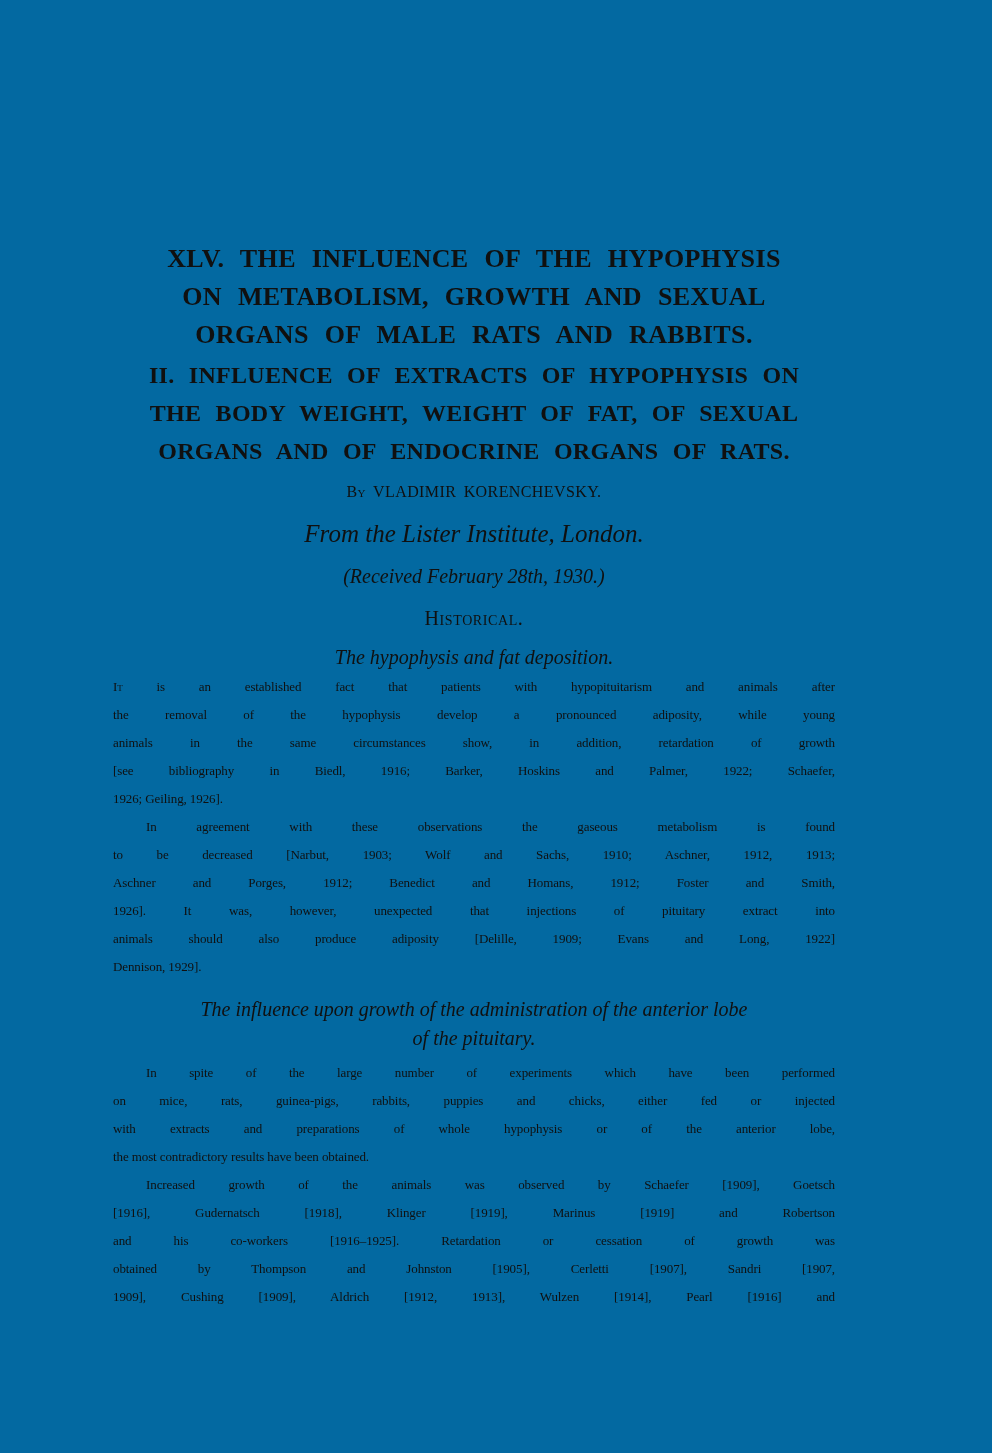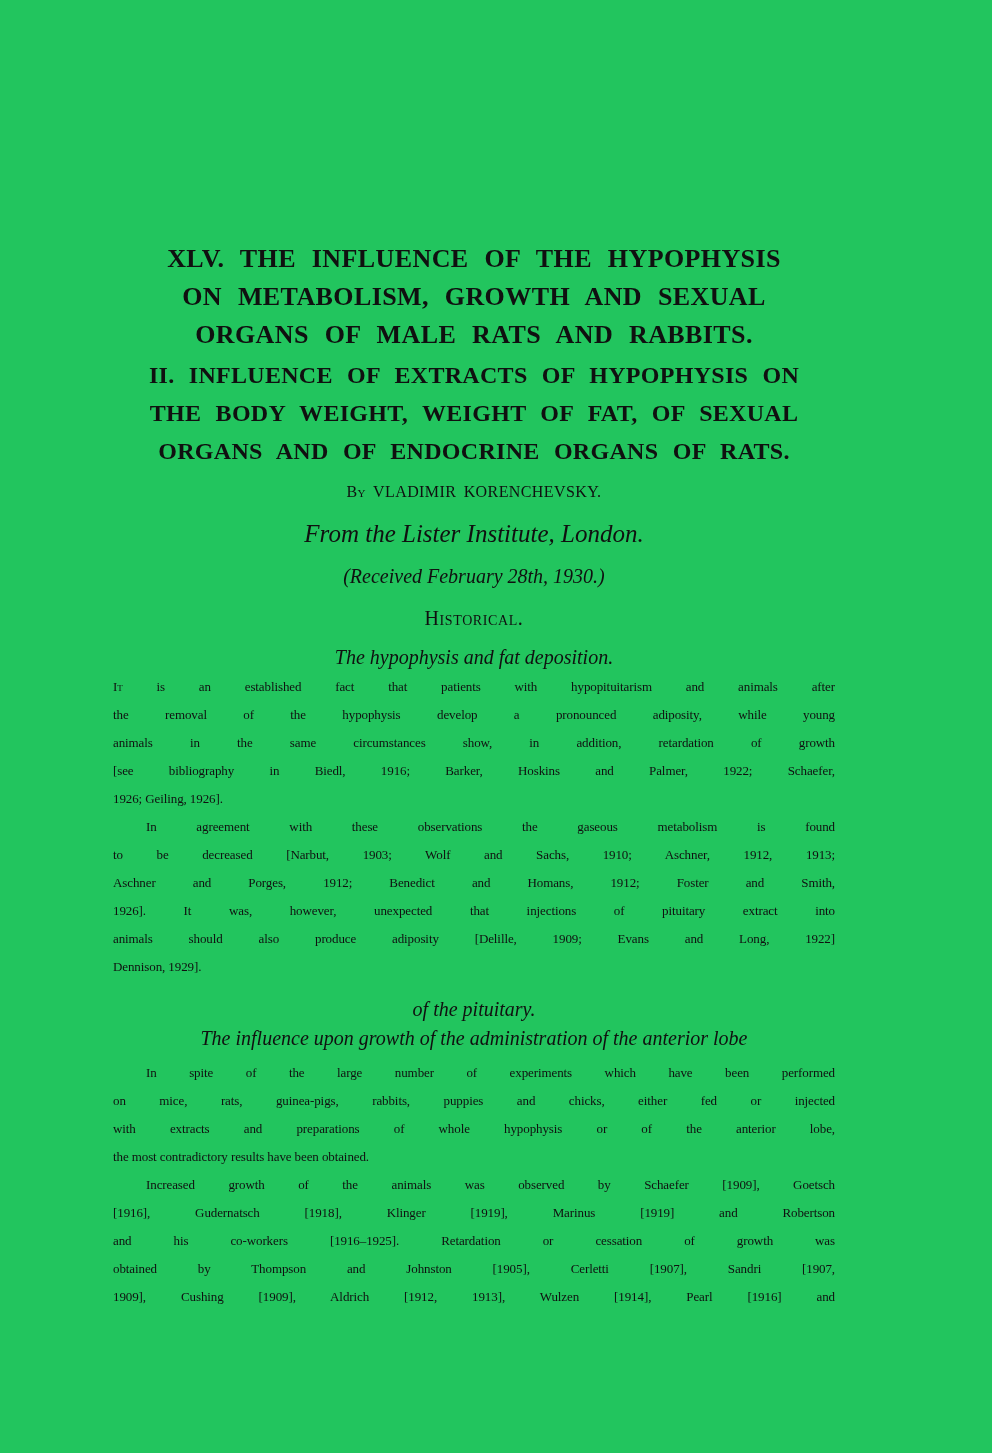--- a/index.html
+++ b/index.html
@@ -1,19 +1,19 @@
 <!DOCTYPE html>
 <html><head>
 <meta charset="utf-8">
 <style>
   html,body{margin:0;padding:0;background:#e8e8e8;}
   .page{
     position:relative;
     width:992px;height:1453px;
-    background:#22c55e;
+    background:#0369a1;
     color:#101010;
     font-family:"Liberation Serif","DejaVu Serif",serif;
     overflow:hidden;
     margin:0 auto;
   }
   .col{position:absolute;left:113px;top:240px;width:722px;}
 
   .title{margin:0;font-size:26px;line-height:38px;font-weight:bold;
          text-align:center;word-spacing:9px;letter-spacing:0.4px;}
   .subtitle{margin:2px 0 0 0;font-size:24px;line-height:38px;font-weight:bold;
@@ -81,22 +81,22 @@
     <div class="para" style="margin-top:0;">
       <div class="bline j ind">In agreement with these observations the gaseous metabolism is found</div>
       <div class="bline j">to be decreased [Narbut, 1903; Wolf and Sachs, 1910; Aschner, 1912, 1913;</div>
       <div class="bline j">Aschner and Porges, 1912; Benedict and Homans, 1912; Foster and Smith,</div>
       <div class="bline j">1926].  It was, however, unexpected that injections of pituitary extract into</div>
       <div class="bline j">animals should also produce adiposity [Delille, 1909; Evans and Long, 1922]</div>
       <div class="bline last">Dennison, 1929].</div>
     </div>
 
     <div class="crosshead">
+      <div>The influence upon growth of the administration of the anterior lobe</div>
       <div>of the pituitary.</div>
-      <div>The influence upon growth of the administration of the anterior lobe</div>
     </div>
 
     <div class="para" style="margin-top:0;">
       <div class="bline j ind">In spite of the large number of experiments which have been performed</div>
       <div class="bline j">on mice, rats, guinea-pigs, rabbits, puppies and chicks, either fed or injected</div>
       <div class="bline j">with extracts and preparations of whole hypophysis or of the anterior lobe,</div>
       <div class="bline last">the most contradictory results have been obtained.</div>
     </div>
 
     <div class="para" style="margin-top:0;">

